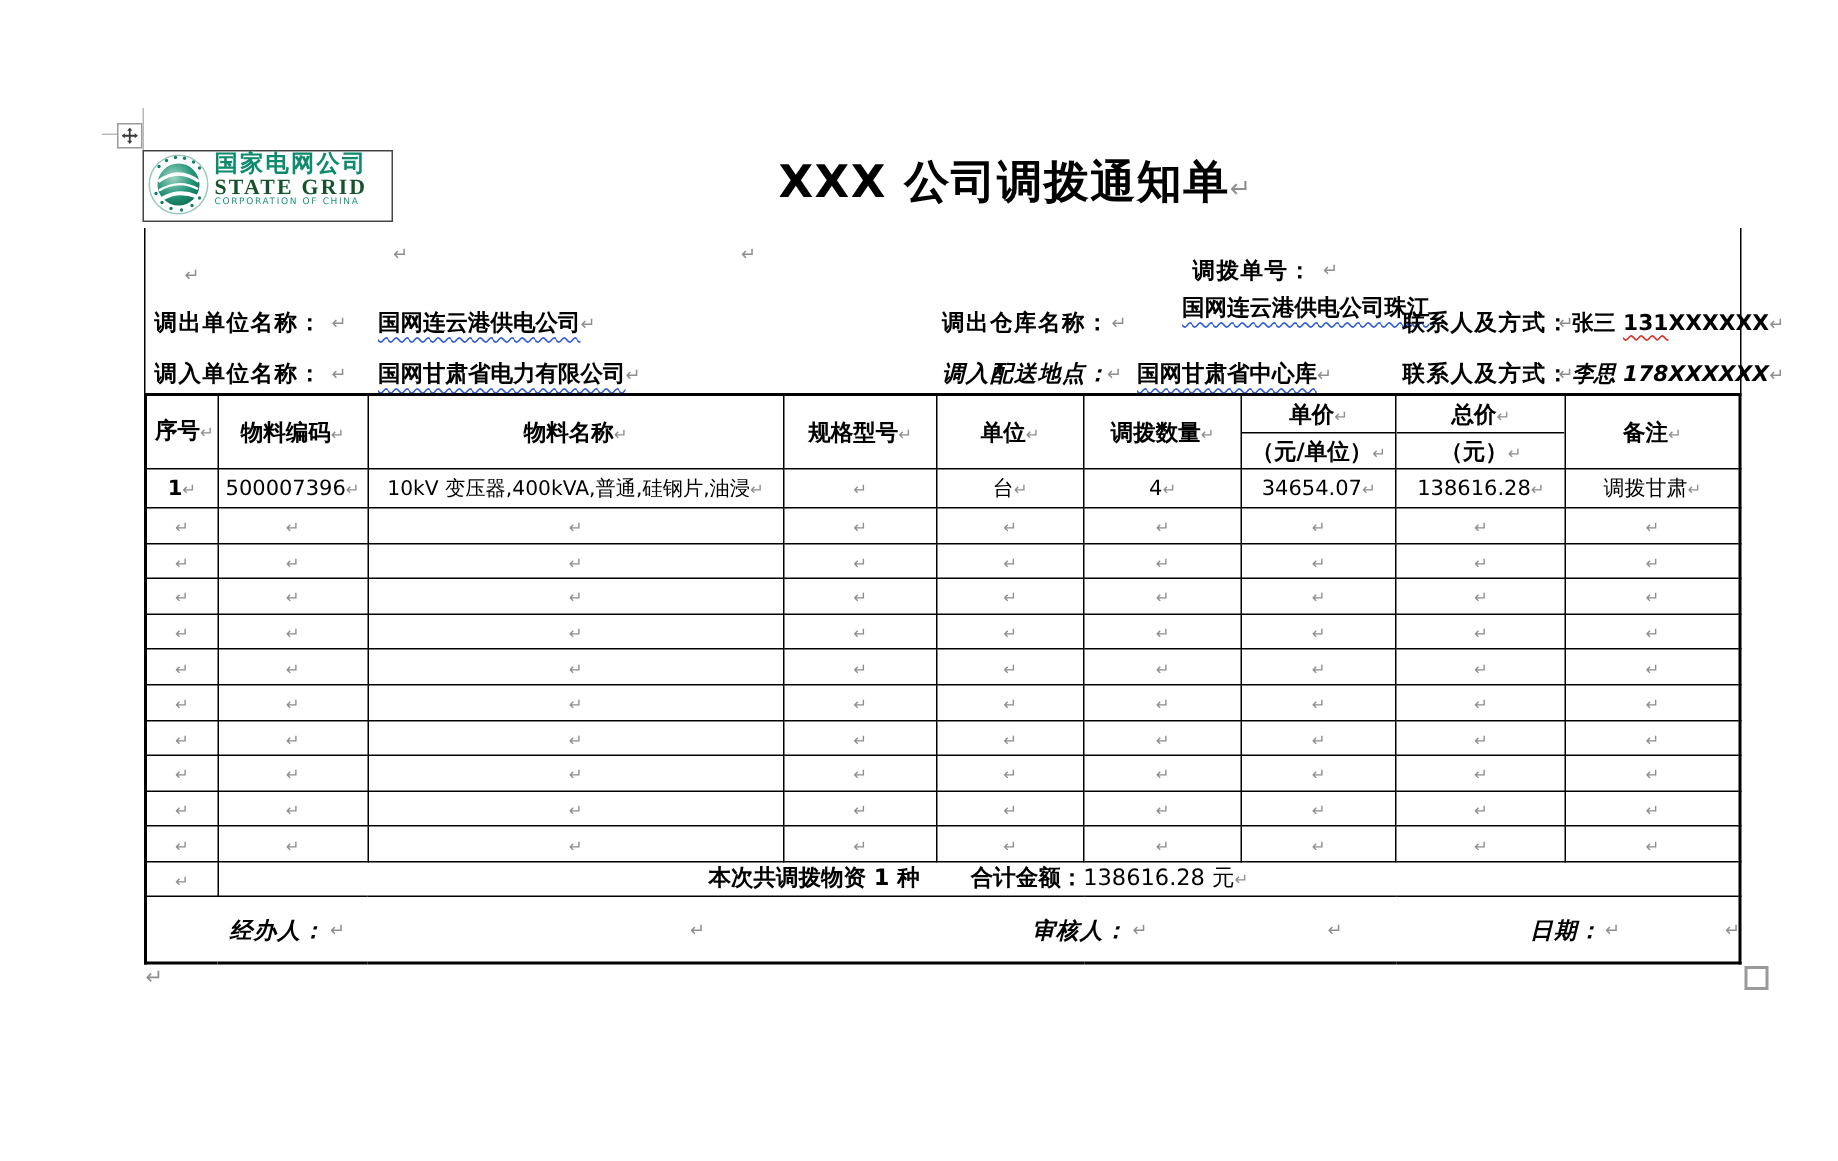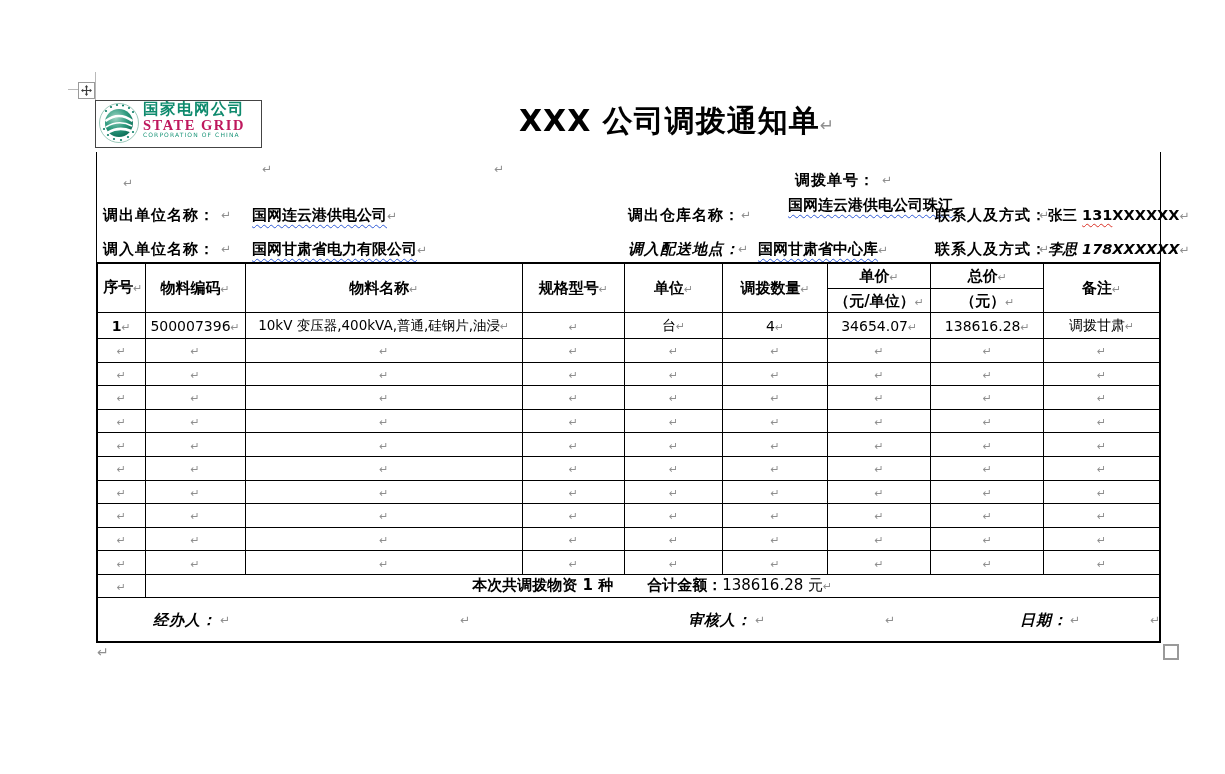--- a/index.html
+++ b/index.html
@@ -18,21 +18,21 @@
   
   .boundary{position:absolute;background:#b9b9b9;}
   .move-handle{position:absolute;left:78px;top:82px;width:15px;height:15px;border:1px solid #9a9a9a;
                background:#fff;display:flex;align-items:center;justify-content:center;}
   .resize-handle{position:absolute;left:1163px;top:644px;width:12px;height:12px;border:2px solid #9a9a9a;background:#fff;}
   
   .logo-box{position:absolute;left:95px;top:100px;width:161px;height:44px;border:1px solid #444;
             background:#fff;display:flex;align-items:flex-start;padding:1px 2px;box-sizing:content-box;}
   .logo-text{margin-left:3px;line-height:1;}
   .logo-cn{color:#0e8a6d;font-weight:bold;font-size:15.5px;letter-spacing:1.5px;white-space:nowrap;}
-  .logo-en{color:#be185d;font-weight:bold;font-size:14.5px;letter-spacing:1.5px;
+  .logo-en{color:#14532d;font-weight:bold;font-size:14.5px;letter-spacing:1.5px;
            font-family:"Liberation Serif","DejaVu Serif",serif;white-space:nowrap;}
   .logo-sub{color:#1a9578;font-size:6px;letter-spacing:1.1px;white-space:nowrap;}
   
   .title-line{position:absolute;left:95px;top:101px;width:1065px;text-align:center;padding-left:98px;box-sizing:border-box;}
   .title-text{font-size:30px;font-weight:bold;letter-spacing:1px;}
   
   .lbl{font-weight:bold;font-size:15px;letter-spacing:1px;white-space:nowrap;}
   .val{font-weight:bold;font-size:15px;white-space:nowrap;}
   .field-frame{position:absolute;left:96px;top:152px;width:1063px;height:110px;
                border-left:1px solid #000;border-right:1px solid #000;}

